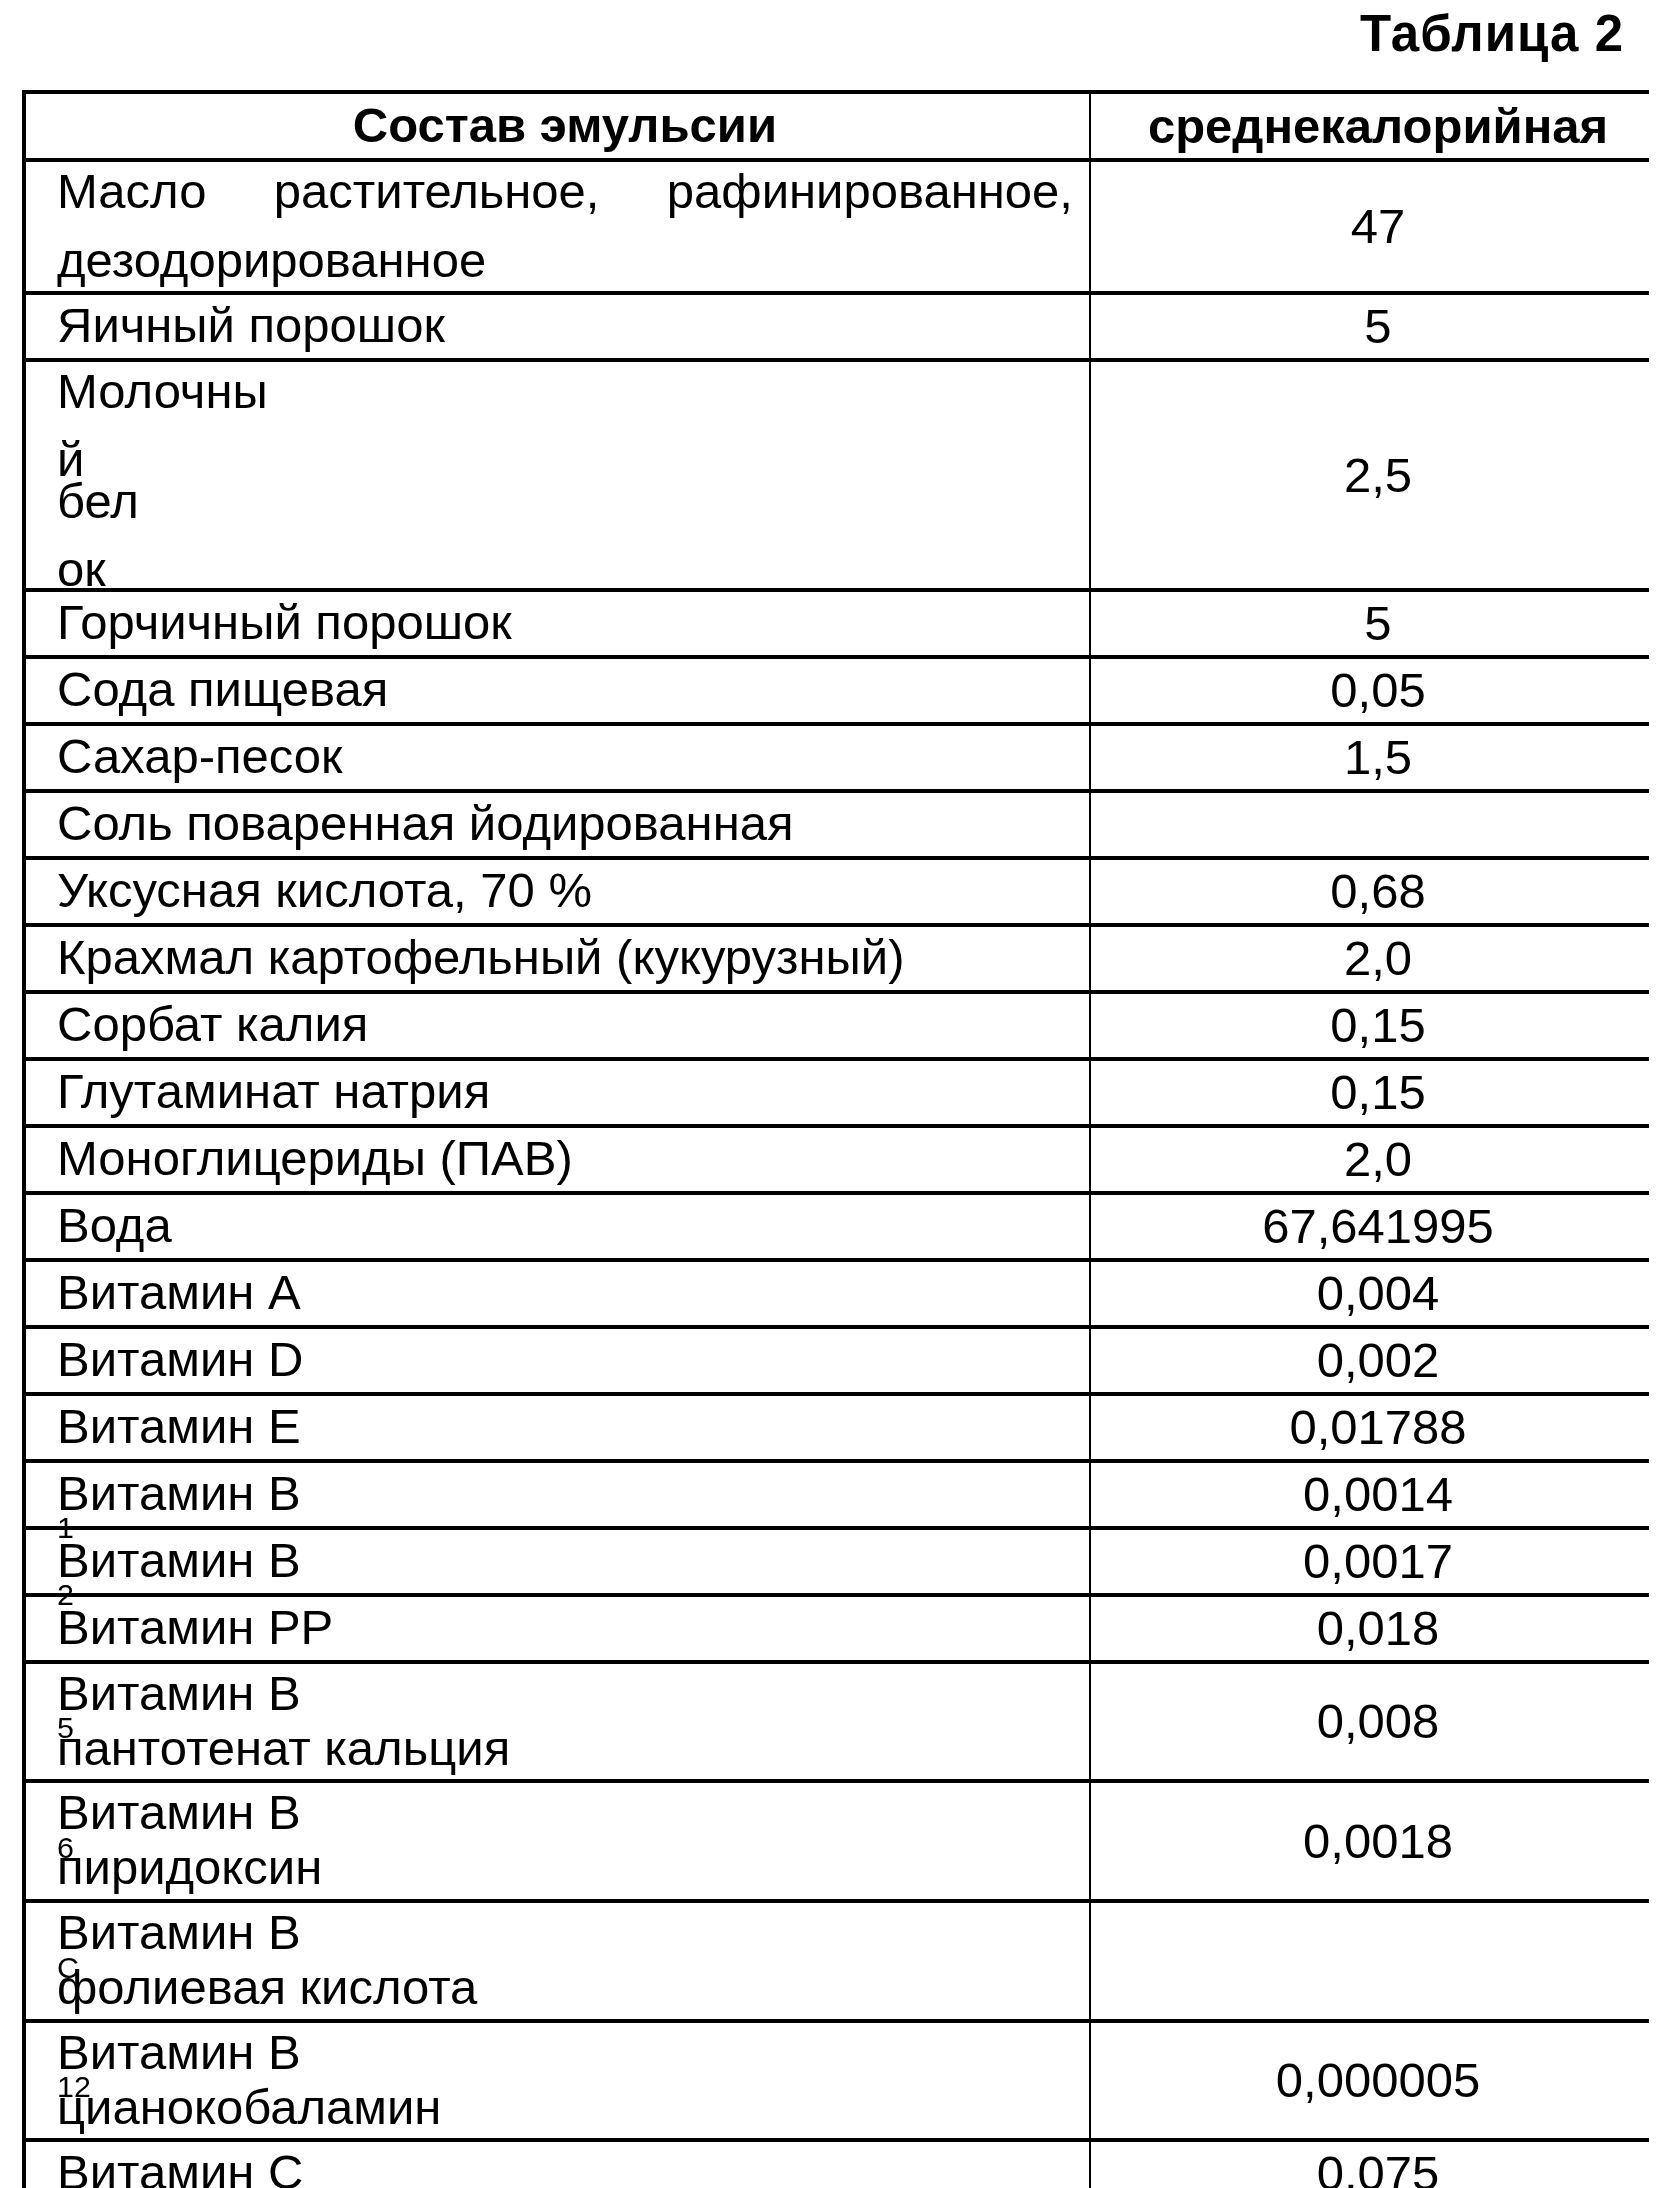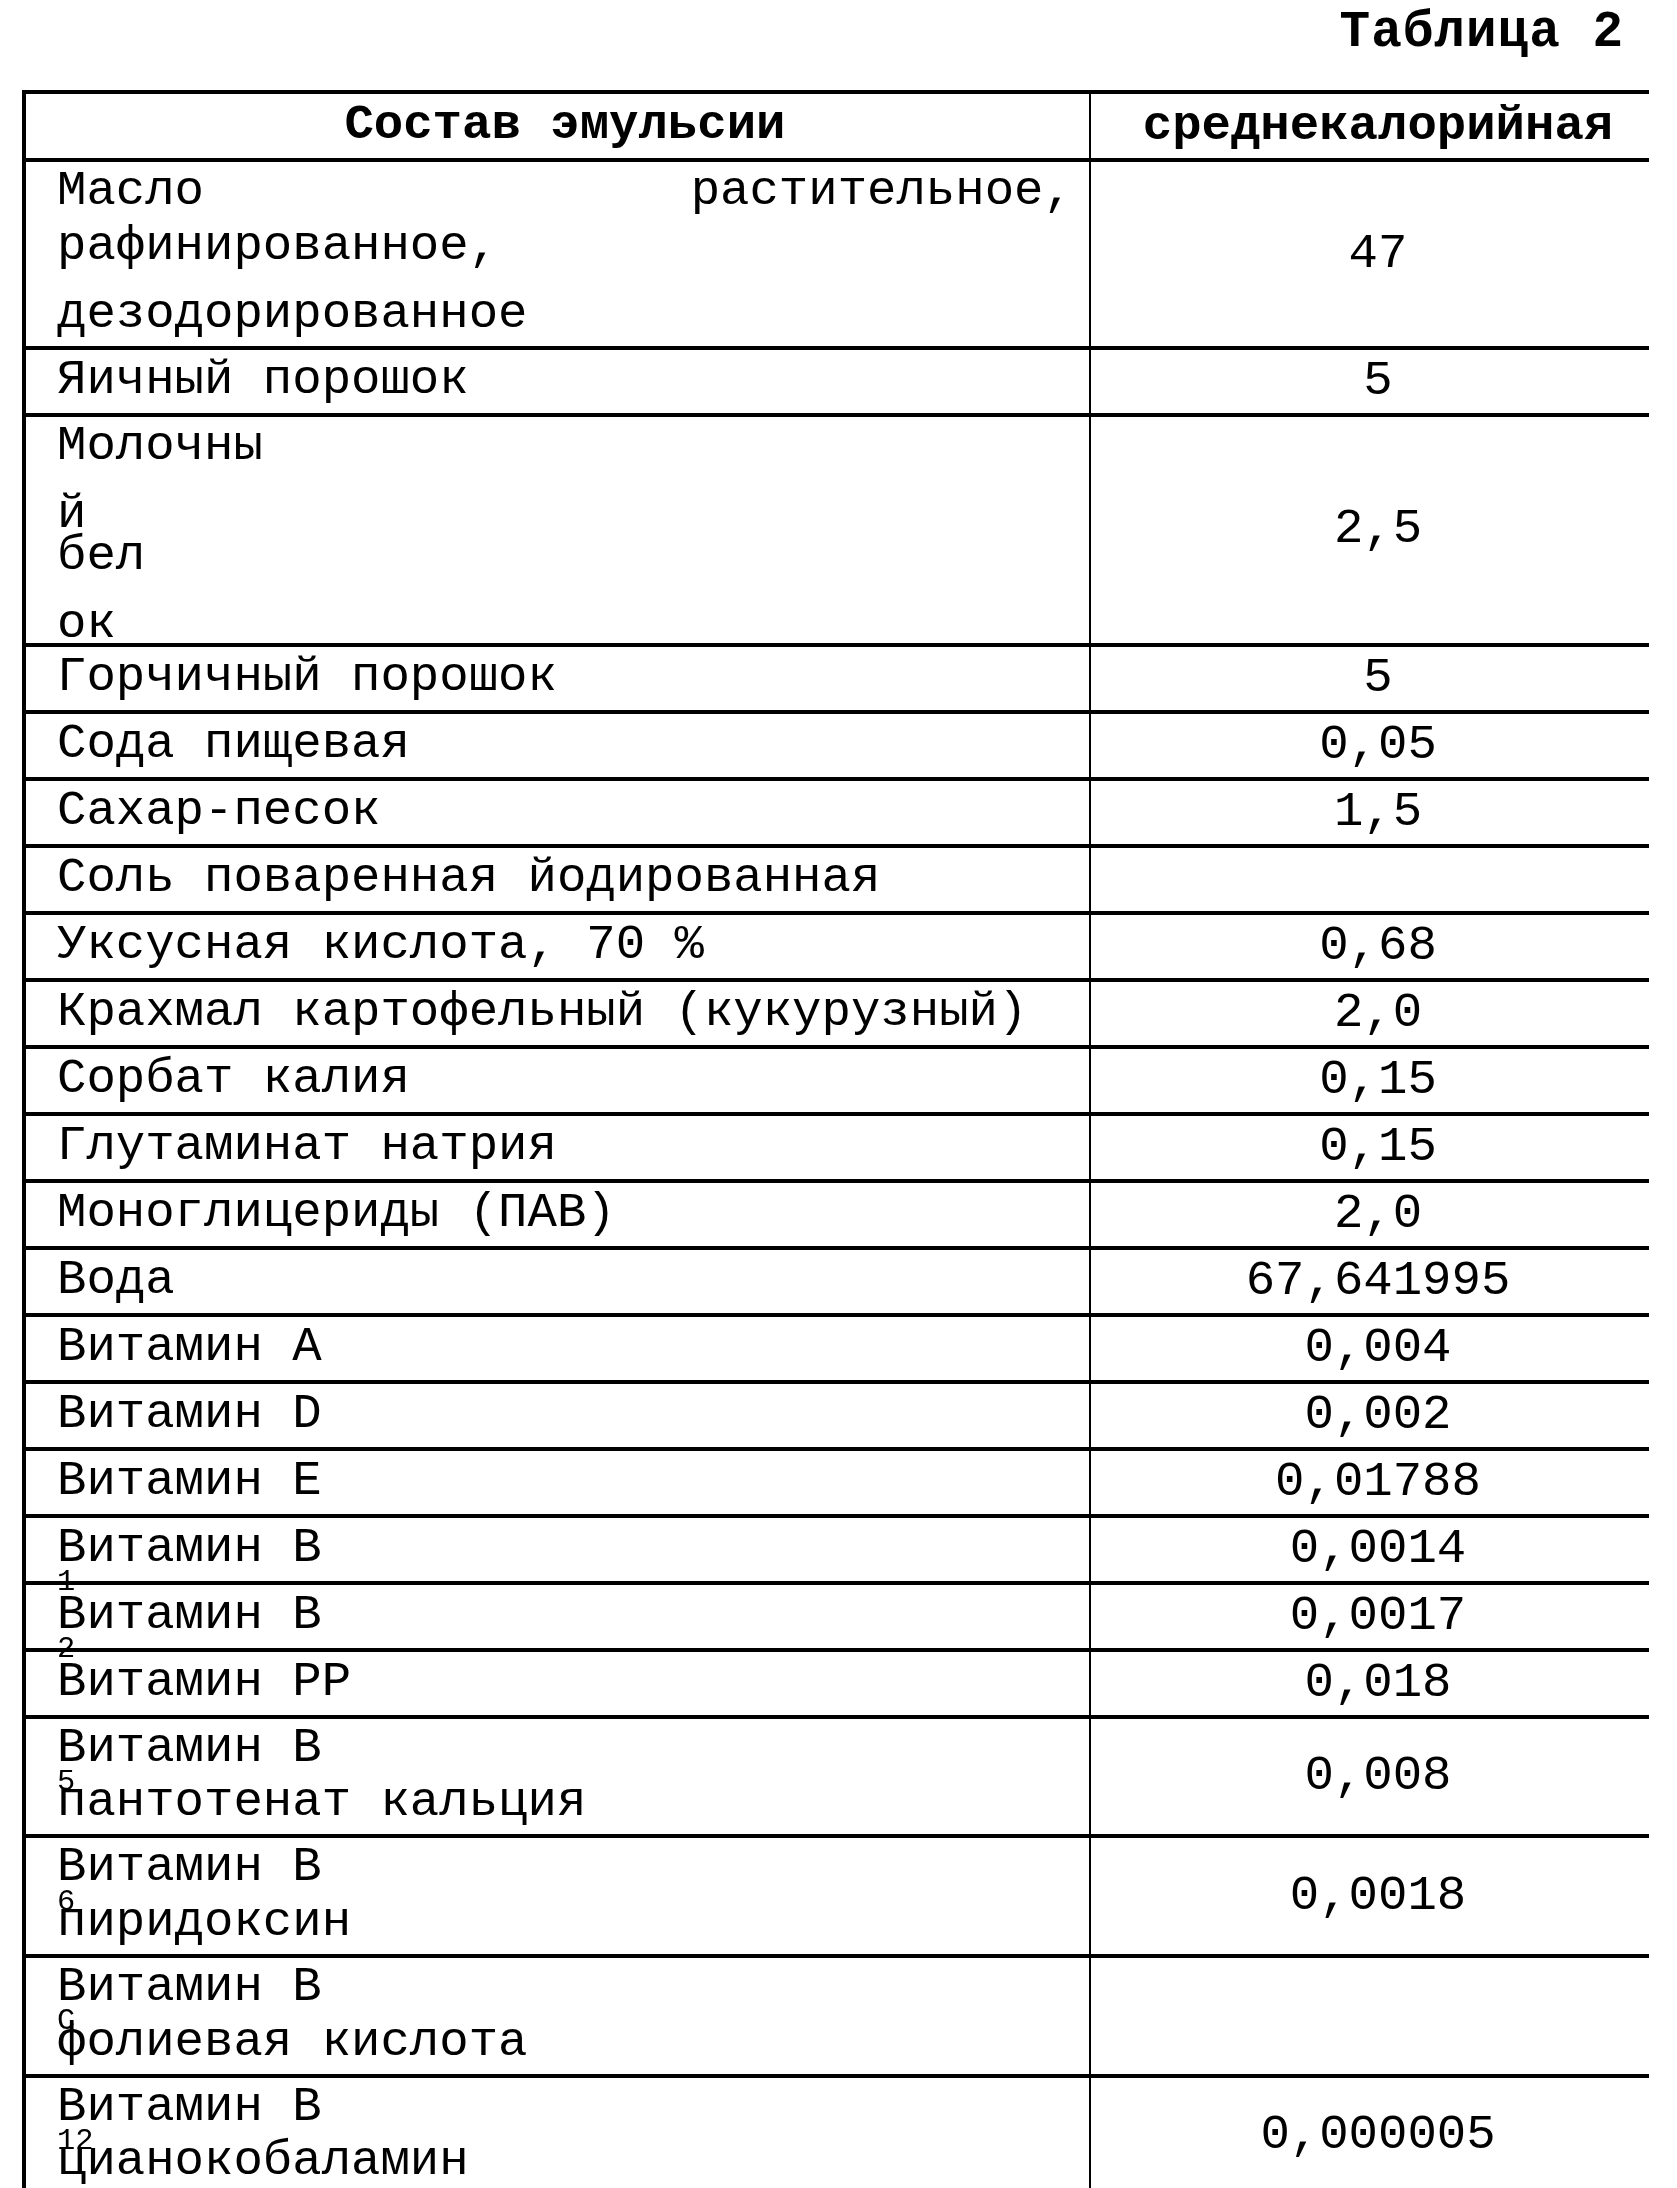--- a/index.html
+++ b/index.html
@@ -6,21 +6,21 @@
     margin: 0;
     padding: 0;
     background: #ffffff;
   }
   .page {
     position: relative;
     width: 1649px;
     height: 2188px;
     background: #ffffff;
     color: #000000;
-    font-family: Liberation Mono, monospace;
+    font-family: Liberation Sans, sans-serif;
     overflow: hidden;
   }
   .caption {
     position: absolute;
     top: 3.9px;
     right: 25px;
     font-size: 51px;
     font-weight: bold;
     letter-spacing: 1px;
   }

